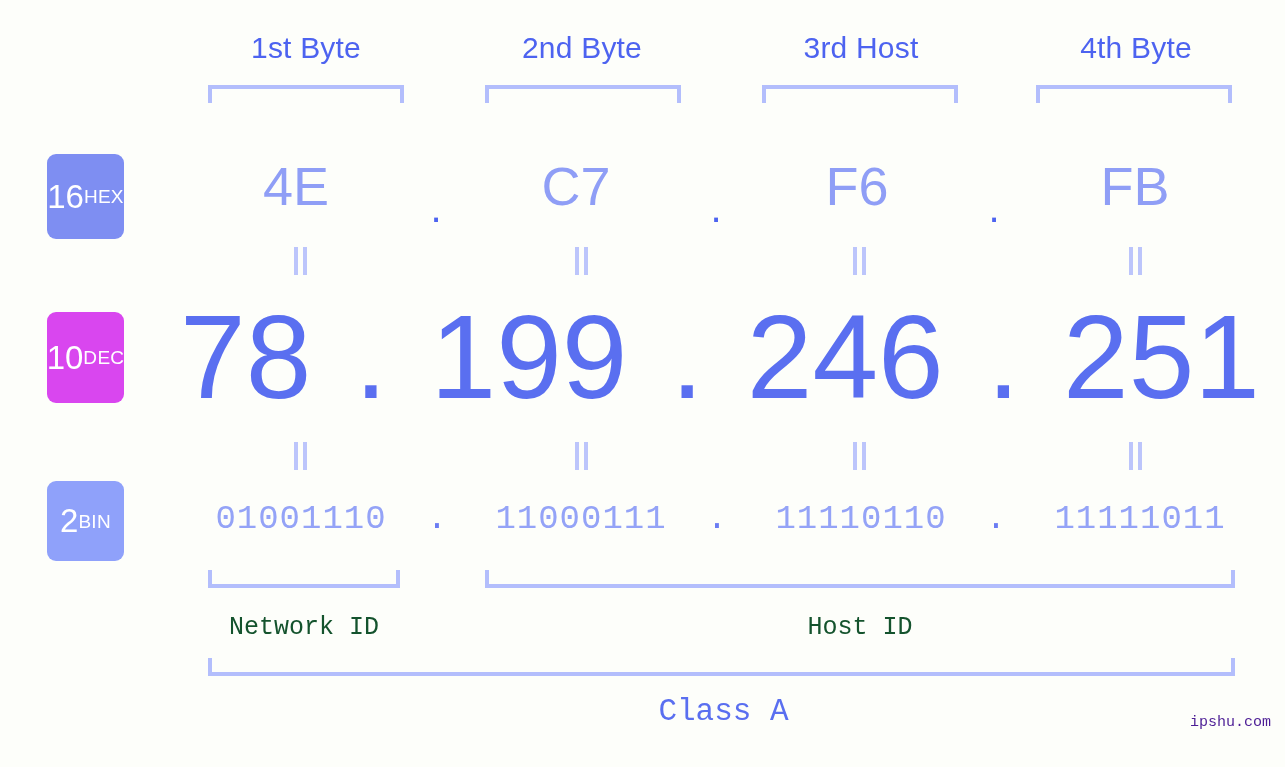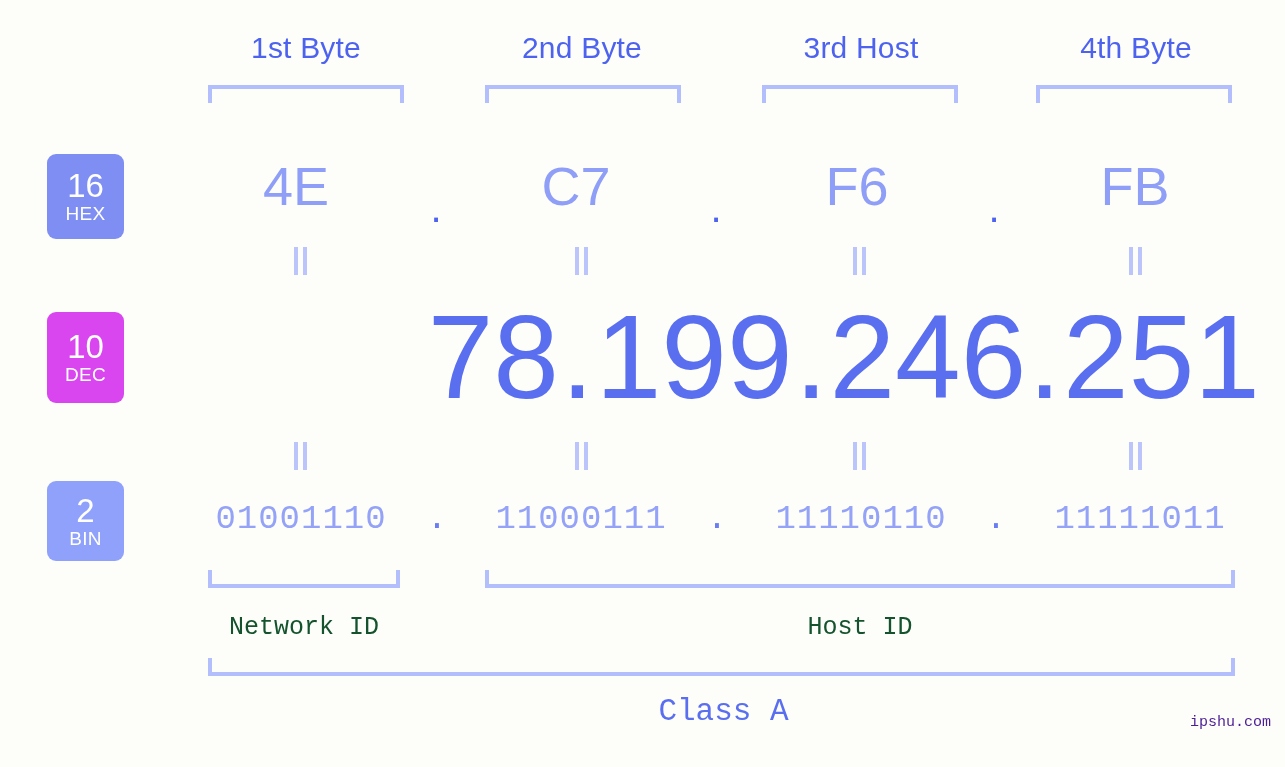--- a/index.html
+++ b/index.html
@@ -54,21 +54,21 @@
   }
 
   
   .badge {
     position: absolute;
     left: 47px;
     width: 77px;
     border-radius: 9px;
     color: #ffffff;
     display: flex;
-    flex-direction: column;
+    flex-direction: row;
     align-items: center;
     justify-content: center;
     font-family: "Liberation Sans", sans-serif;
   }
   .badge .num {
     font-size: 33px;
     line-height: 34px;
     font-weight: 400;
   }
   .badge .abbr {
@@ -123,21 +123,21 @@
 
   
   .dec-row {
     position: absolute;
     top: 292px;
     left: 180px;
     width: 1080px;
     height: 130px;
     display: flex;
     align-items: center;
-    justify-content: flex-end;
+    justify-content: space-between;
     font-size: 118px;
     line-height: 130px;
     color: #5a6ff0;
     font-family: "Liberation Sans", sans-serif;
     white-space: nowrap;
   }
   .dec-val { display: inline-block; text-align: center; }
   .dec-dot {
     display: inline-block;
     font-size: 118px;

